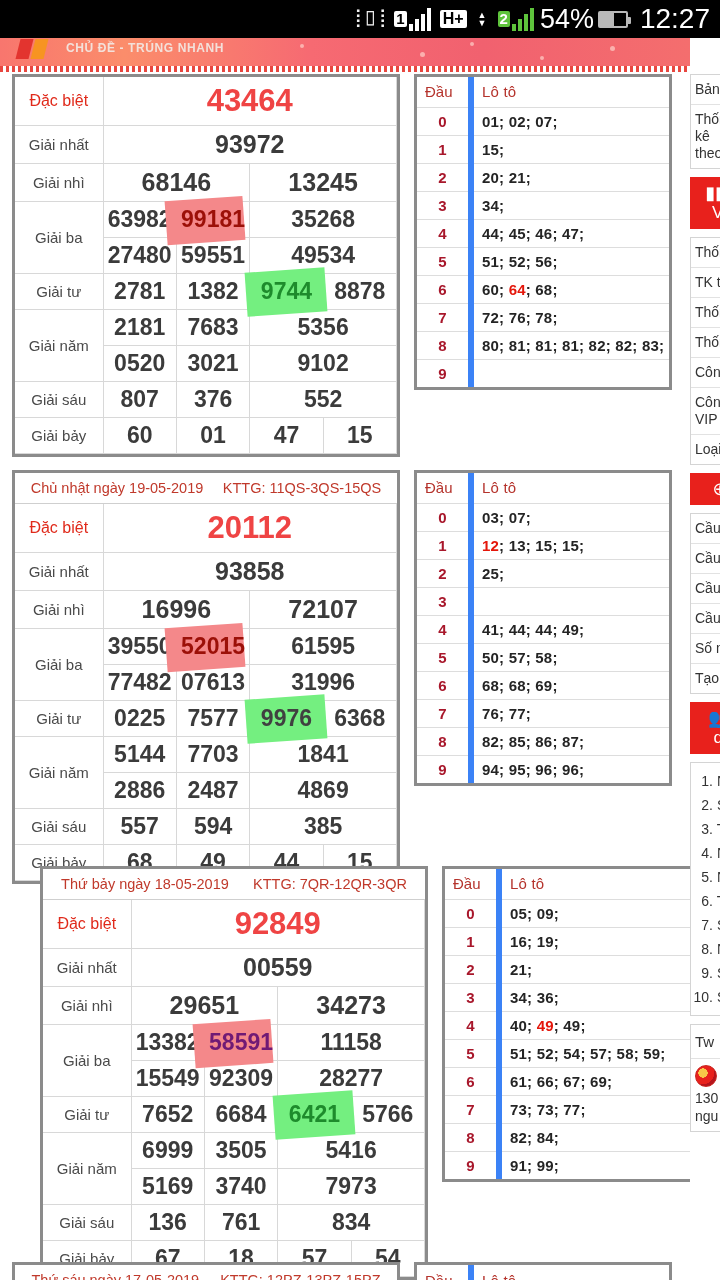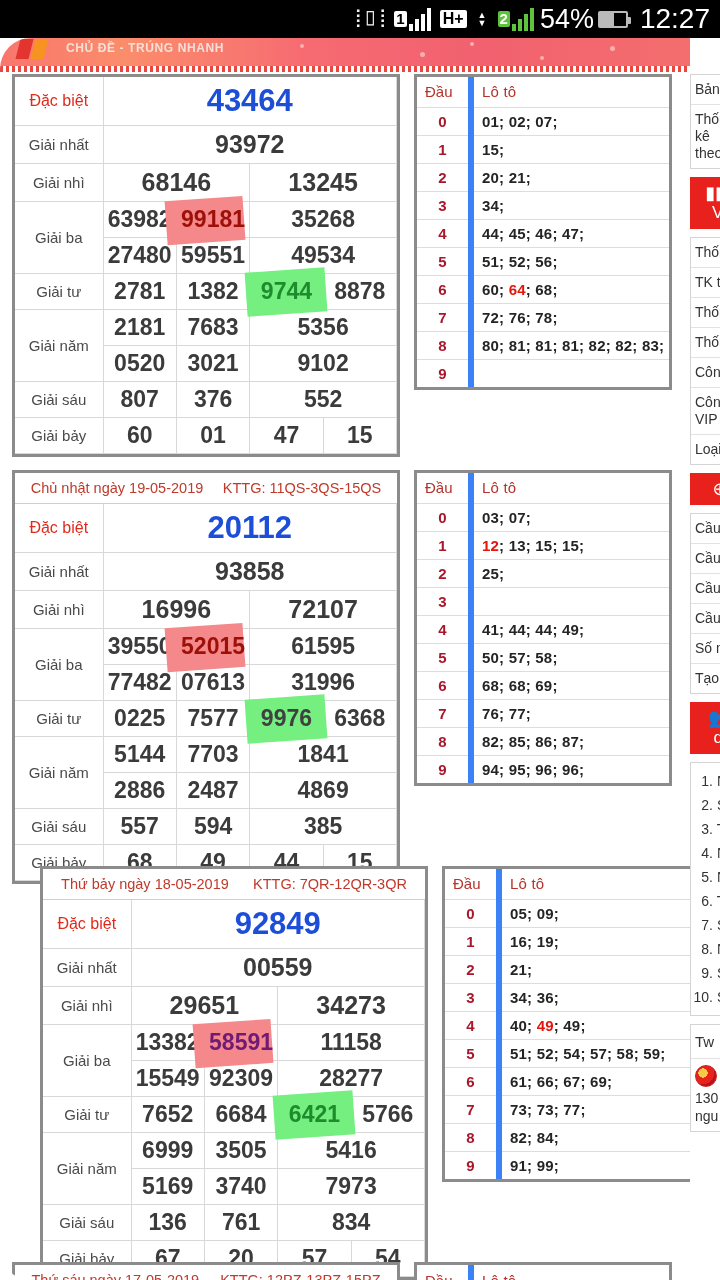--- a/index.html
+++ b/index.html
@@ -49,21 +49,21 @@
   }
   .batt::after {
     content: ""; position: absolute; right: -5px; top: 4px;
     width: 3px; height: 7px; background: #b9b9b9; border-radius: 0 1px 1px 0;
   }
   .batt > span { display: block; height: 100%; background: #b9b9b9; }
 
   
   #page {
     position: relative; width: 720px; height: 1242px;
-    background: #ffffff; overflow: hidden; border-radius: 31px;
+    background: #ffffff; overflow: hidden;
   }
 
   
   #banner {
     position: absolute; left: 0; top: 0; width: 690px; height: 28px;
     background: linear-gradient(90deg,#f8766e 0%,#fb8d6b 18%,#f66a72 45%,#f1616f 70%,#f46e6e 100%);
     overflow: hidden;
   }
   #banner .logo-shape {
     position: absolute; left: 18px; top: 1px; width: 42px; height: 20px;
@@ -106,21 +106,21 @@
   table.res td {
     border: 1px solid #d8d8d8; text-align: center; color: #3b3b3b;
     font-size: 23px; font-weight: bold; padding: 4px 0; position: relative;
   }
   table.res td.lbl {
     width: 88px; font-size: 15px; font-weight: normal; color: #4a4a4a;
     border-left: none;
   }
   table.res td.lbl.red { color: #e02a1b; font-size: 16px; }
   table.res tr:first-child td { border-top: none; }
-  table.res td.db { color: #1d4ed8; font-size: 31px; font-weight: bold; padding: 6px 0; }
+  table.res td.db { color: #ef4444; font-size: 31px; font-weight: bold; padding: 6px 0; }
   table.res td.g1 { font-size: 25px; text-align: center; }
 
   
   .hl {
     position: absolute; left: 50%; top: 50%;
     transform: translate(-50%,-50%) rotate(-3deg);
     z-index: 0; pointer-events: none;
   }
   .hl.pink { background: #f4888a; }
   .hl.green { background: #74ef80; }
@@ -522,21 +522,21 @@
               </tr>
               <tr>
                 <td class="lbl">Giải sáu</td>
                 <td>136</td>
                 <td>761</td>
                 <td colspan="2">834</td>
               </tr>
               <tr>
                 <td class="lbl">Giải bảy</td>
                 <td>67</td>
-                <td>20</td>
+                <td>18</td>
                 <td>57</td>
                 <td>54</td>
               </tr>
             </tbody>
           </table>
         </div>
         <div class="loto-card">
           <table class="loto">
             <tbody>
               <tr class="hdr">

